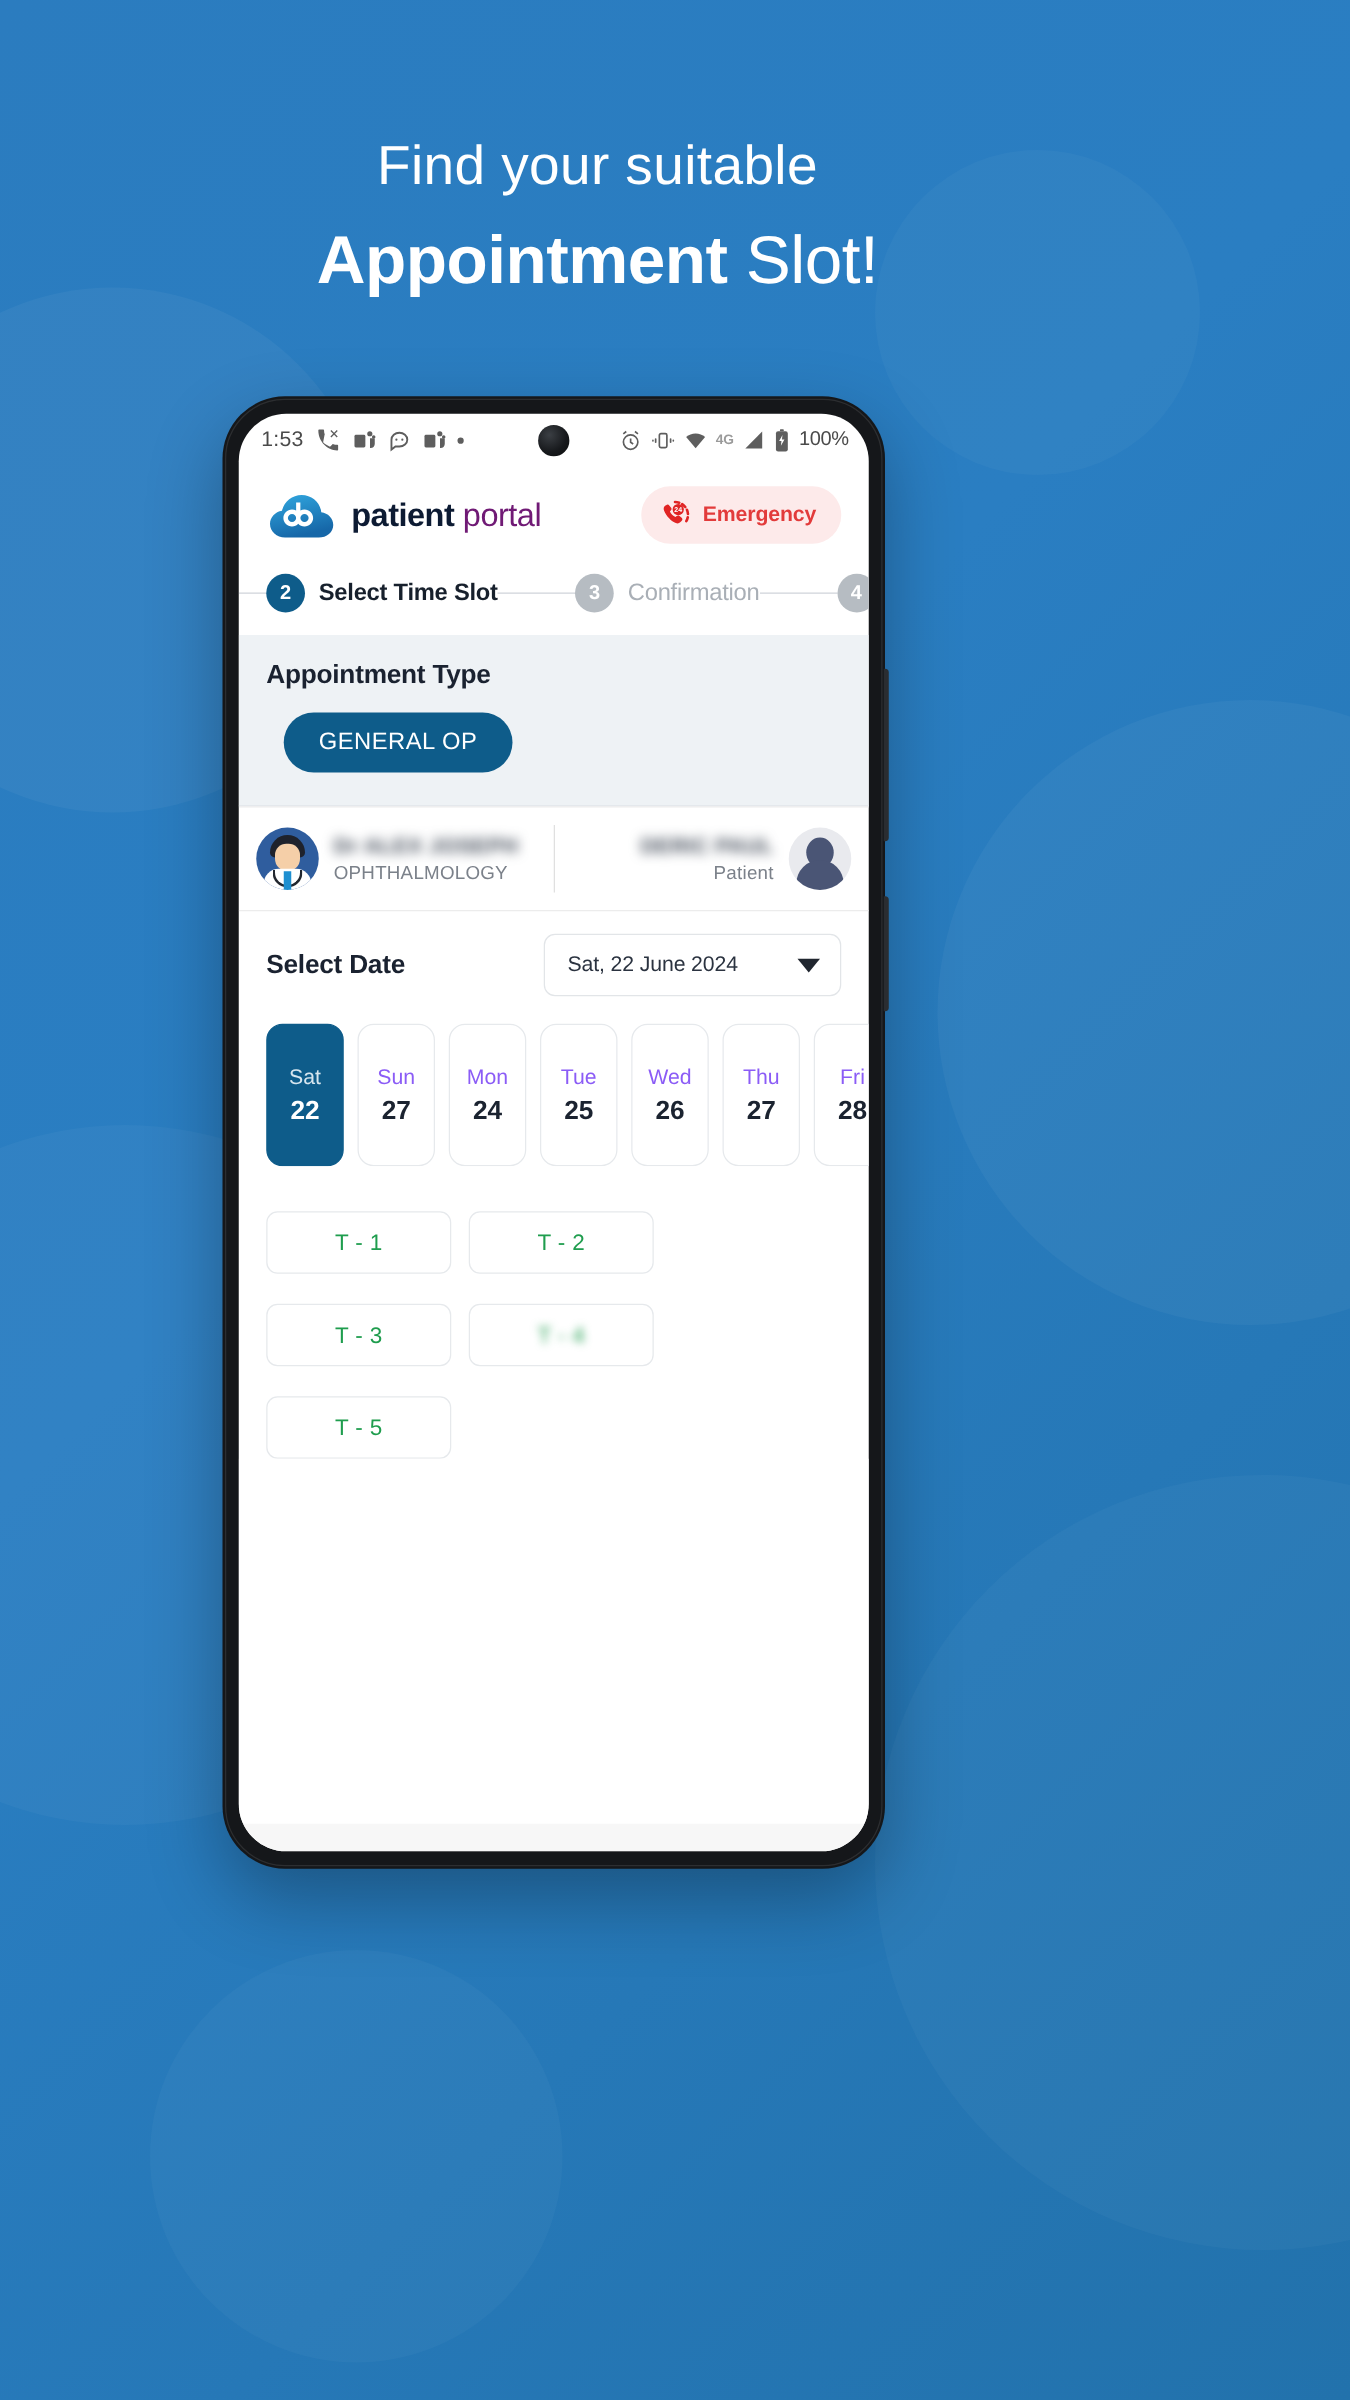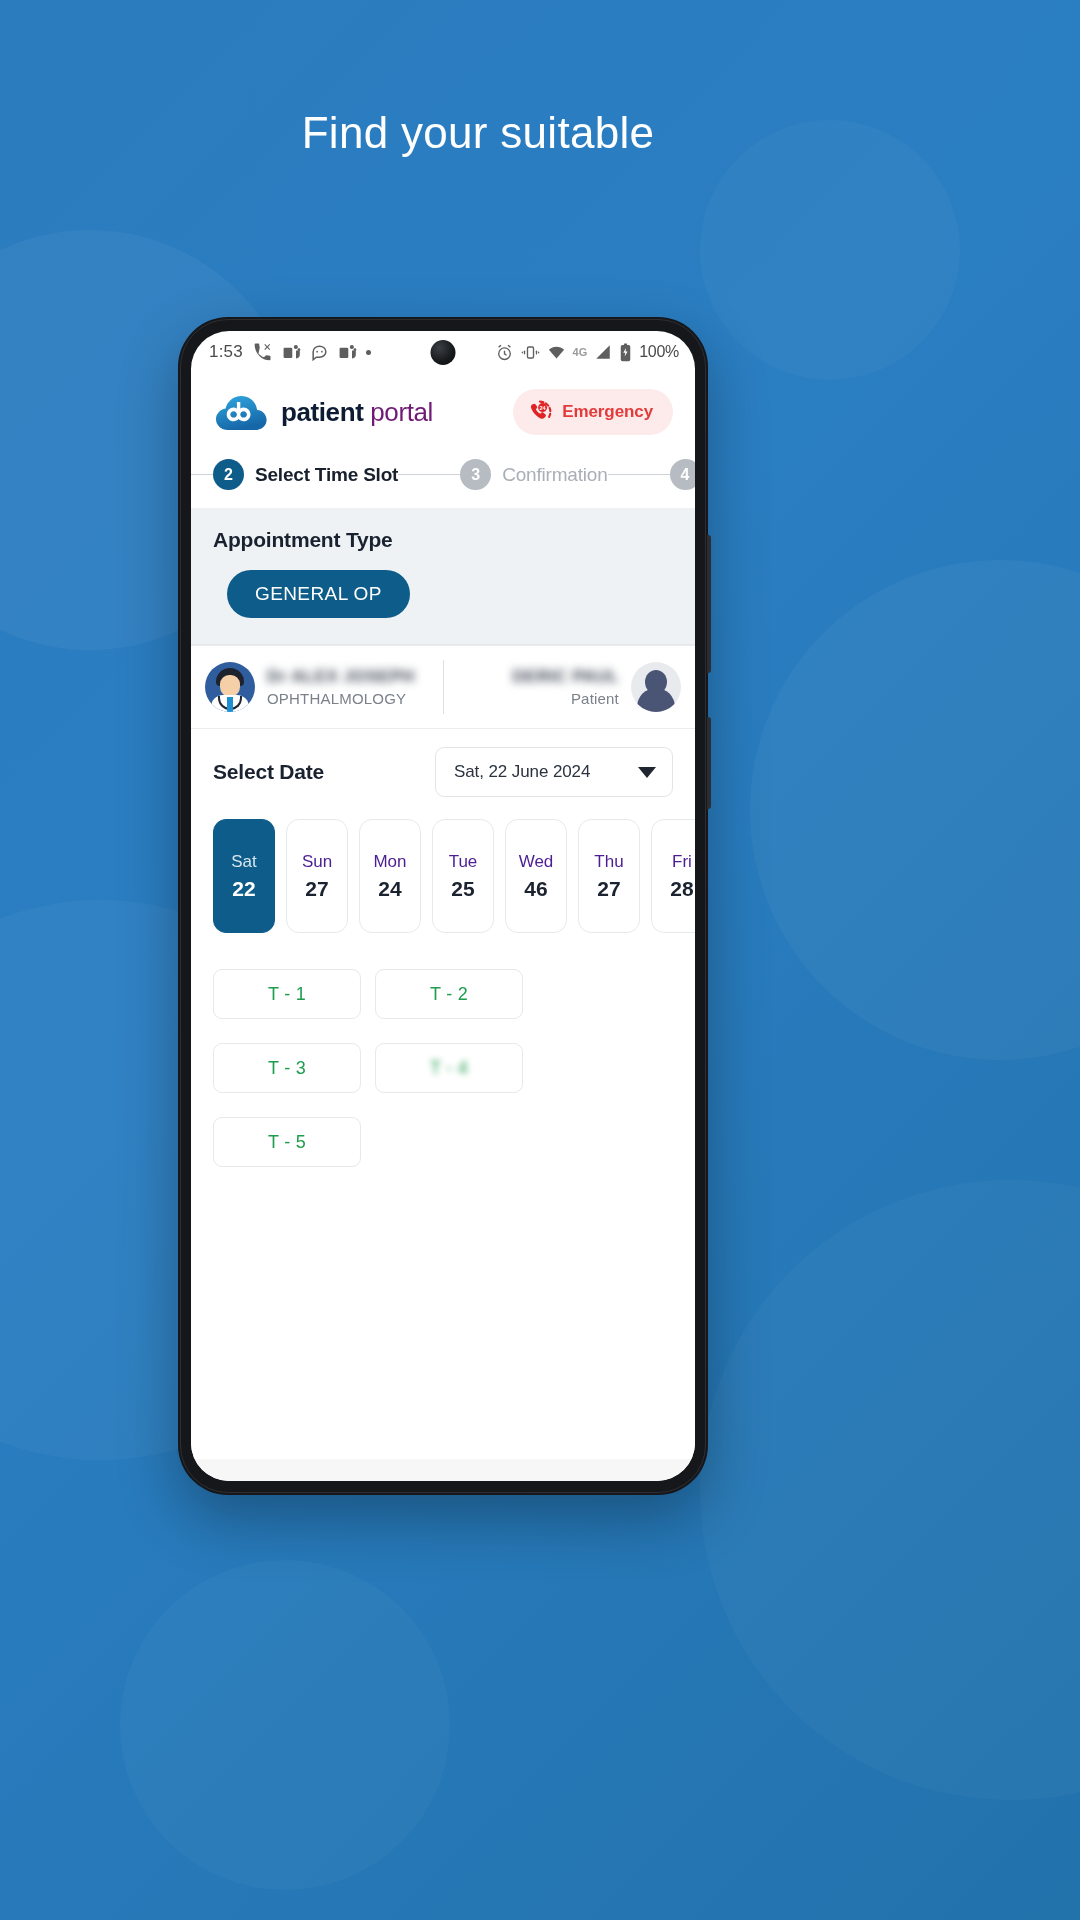--- a/index.html
+++ b/index.html
@@ -276,21 +276,21 @@
     flex: 0 0 62px;
     height: 114px;
     border: 1px solid #e6e9ec;
     border-radius: 13px;
     background: #ffffff;
     display: flex; flex-direction: column;
     align-items: center; justify-content: center;
     gap: 5px;
     cursor: pointer;
   }
-  .day-chip .dow { font-size: 17px; color: #4c1d95; }
+  .day-chip .dow { font-size: 17px; color: #8b5cf6; }
   .day-chip .dnum { font-size: 21px; font-weight: 700; color: #1b2330; }
   .day-chip.selected { background: #0e5c8a; border-color: #0e5c8a; }
   .day-chip.selected .dow { color: #d7e6ef; }
   .day-chip.selected .dnum { color: #ffffff; }
 
   
   #slot-grid {
     display: flex;
     flex-wrap: wrap;
     gap: 14px;
@@ -322,20 +322,23 @@
 
   <div class="blob b1"></div>
   <div class="blob b2"></div>
   <div class="blob b3"></div>
   <div class="blob b4"></div>
   <div class="blob b5"></div>
   <div class="blob b6"></div>
 
   <div id="headline">
     <div class="line1">Find your suitable</div>
+    <div class="line2">
+      <span class="bold">Appointment</span><span class="light">&nbsp;</span><span class="light">Slot!</span>
+    </div>
   </div>
 
   <div id="phone">
     <div class="side-btn vol"></div>
     <div class="side-btn pwr"></div>
 
     <div id="screen">
       <div id="screen-inner">
 
         <div id="statusbar">
@@ -503,21 +506,21 @@
           <div class="day-chip">
             <div class="dow">Mon</div>
             <div class="dnum">24</div>
           </div>
           <div class="day-chip">
             <div class="dow">Tue</div>
             <div class="dnum">25</div>
           </div>
           <div class="day-chip">
             <div class="dow">Wed</div>
-            <div class="dnum">46</div>
+            <div class="dnum">26</div>
           </div>
           <div class="day-chip">
             <div class="dow">Thu</div>
             <div class="dnum">27</div>
           </div>
           <div class="day-chip">
             <div class="dow">Fri</div>
             <div class="dnum">28</div>
           </div>
 

